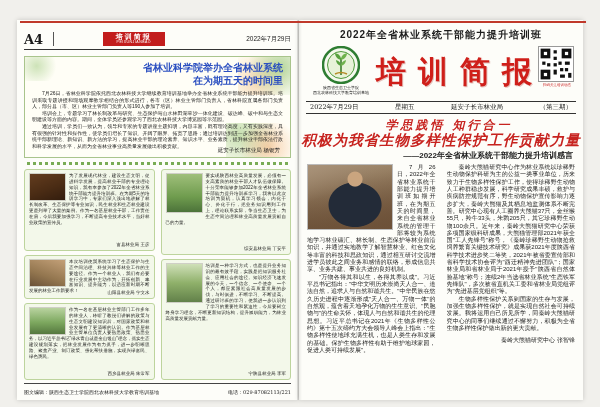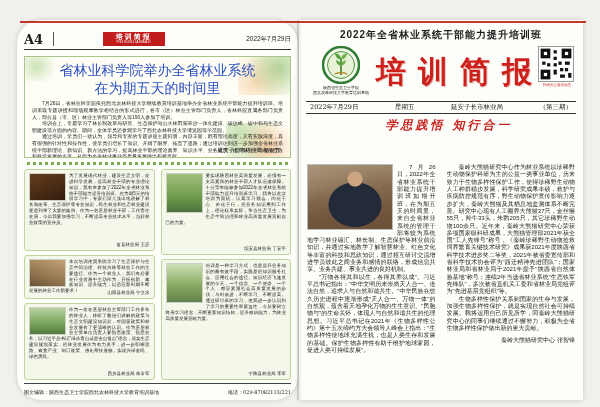--- a/index.html
+++ b/index.html
@@ -2,21 +2,21 @@
 <html><head>
 <meta charset="utf-8">
 <style>
   * { margin:0; padding:0; box-sizing:border-box; }
   html,body { width:600px; height:407px; overflow:hidden; background:#efeeea;
     font-family:"Liberation Sans", sans-serif; color:#1c1c1c; }
   #canvas { position:relative; width:600px; height:407px; background:#f1f0ec; }
 
   .page { position:absolute; top:20px; height:380px; background:#fdfdf9;
     box-shadow:0 0 5px rgba(0,0,0,.18); }
-  #left-page  { left:17px;  width:281px;border-radius:24px; }
+  #left-page  { left:17px;  width:281px; }
   #right-page { left:299px; width:284px; }
   #fold { position:absolute; top:20px; height:380px; left:297px; width:5px;
     background:linear-gradient(90deg, rgba(0,0,0,.12), rgba(0,0,0,0)); z-index:5; }
   #top-red-rule { position:absolute; left:20px; right:14px; top:21px; height:2px;
     background:#c0392b; z-index:6; }
 
   
   .lp-header { position:absolute; left:7px; right:7px; top:9px; height:21px;
     border-bottom:1.5px solid #333; display:flex; align-items:center; }
   .lp-pageno { font-family:"DejaVu Serif", serif; font-weight:bold; font-size:13px; }
@@ -30,22 +30,22 @@
   .lp-article { position:absolute; left:7px; right:7px; top:36px; height:102px;
     border:1px solid #a9c48c; background:#fffef6; padding:4px 7px; overflow:hidden; }
   .lp-article .decor1 { position:absolute; right:-8px; top:-8px; width:60px; height:46px;
     background:radial-gradient(circle at 70% 40%, rgba(120,180,80,.55), rgba(120,180,80,0) 65%),
                radial-gradient(circle at 30% 70%, rgba(230,150,60,.35), rgba(230,150,60,0) 60%); }
   .lp-article .decor2 { position:absolute; right:-6px; bottom:-6px; width:70px; height:40px;
     background:radial-gradient(circle at 60% 60%, rgba(235,140,60,.4), rgba(235,140,60,0) 60%),
                radial-gradient(circle at 20% 30%, rgba(130,185,90,.45), rgba(130,185,90,0) 60%); }
   .lp-article .decor3 { position:absolute; left:-6px; top:-6px; width:44px; height:30px;
     background:radial-gradient(circle at 40% 50%, rgba(130,185,90,.4), rgba(130,185,90,0) 65%); }
-  .lp-title { position:relative; text-align:center; color:#2b4fc0; font-weight:normal;
-    font-size:14px; line-height:1.3; }
+  .lp-title { position:relative; text-align:right; color:#2b4fc0; font-weight:bold;
+    font-size:10px; line-height:1.3; }
   .lp-body { position:relative; margin-top:3px; font-size:5px; line-height:1.32;
     text-align:justify; }
   .lp-body p { text-indent:2em; }
   .lp-author { position:absolute; right:10px; bottom:3px; font-size:5.5px;
     font-family:"DejaVu Serif", serif; }
 
   .lp-sep { position:absolute; left:10px; right:10px; top:142px; height:3px;
     background:repeating-linear-gradient(90deg,#79ac55 0 3px, transparent 3px 6px); }
 
   .lp-boxes { position:absolute; left:7px; right:7px; top:149px; bottom:20px;
@@ -241,20 +241,22 @@
     </div>
 
     <div class="rp-dateline">
       <span>2022年7月29日</span>
       <span>星期五</span>
       <span>延安子长市林业局</span>
       <span>（第三期）</span>
     </div>
 
     <div class="rp-h1">学思践悟 知行合一</div>
+    <div class="rp-h2">积极为我省生物多样性保护工作贡献力量</div>
+    <div class="rp-sub">——2022年全省林业系统干部能力提升培训感言</div>
 
     <div class="rp-body">
       <div class="rcol">
         <div class="rp-photo"></div>
         <p>7月26日，2022年全省林业系统干部能力提升培训班如期开班，在为期五天的时间里，来自全省林业系统的管理干部将较为系统地学习林业碳汇、林长制、生态保护等林业前沿知识，并通过实地教学了解智慧林业、红色文化等丰富的科技和思政知识，通过相互研讨交流增进学员彼此之间业务和感情的联络，形成信息共享、业务共建、事业共进的良好机制。</p>
         <p>"万物各得其和以生，各得其养以成"。习近平总书记指出："中华文明历来崇尚天人合一、道法自然，追求人与自然和谐共生。"中华民族在悠久历史进程中逐渐形成"天人合一、万物一体"的自然观，蕴含着天地孕化万物的生生意识、"民胞物与"的生命关怀，体现人与自然和谐共生的伦理思想。习近平总书记在2021年《生物多样性公约》第十五次缔约方大会领导人峰会上指出："生物多样性使地球充满生机，也是人类生存和发展的基础。保护生物多样性有助于维护地球家园，促进人类可持续发展"。</p>
       </div>
       <div class="rcol">
         <p>秦岭大熊猫研究中心作为林业系统以珍稀野生动物保护科研为主的公益一类事业单位，历来致力于生物多样性保护工作，使得珍稀野生动物人工种群稳步发展，科学研究成果丰硕，救护与疾病防控规范有序，野生动物保护宣传影响力逐步扩大，秦岭大熊猫及其栖息地监测体系不断完善。研究中心现有人工圈养大熊猫37只，金丝猴55只，羚牛33头，朱鹮205只，其它珍稀野生动物100余只。近年来，秦岭大熊猫研究中心荣获多项国家级科研成果，大熊猫管理部2021年获全国"工人先锋号"称号，《秦岭珍稀野生动物抢救饲养繁育关键技术研究》成果获2021年度陕西省科学技术进步奖二等奖，2021年被省委宣传部和省科学技术协会评为"西迁精神先进团队"；国家林业局和省林业局于2021年授予"陕西省自然体验基地"称号；连续2年当选省林业系统"生态铁军先锋队"，多次被省直机关工委和省林业局党组评为"先进基层党组织"等。</p>
         <p>生物多样性保护关系到国家的生存与发展，加强生物多样性保护，就是实现自然社会可持续发展。我将运用自己所见所学，同秦岭大熊猫研究中心的同事们继续通过不懈努力，积极为全省生物多样性保护做出新的更大贡献。</p>

